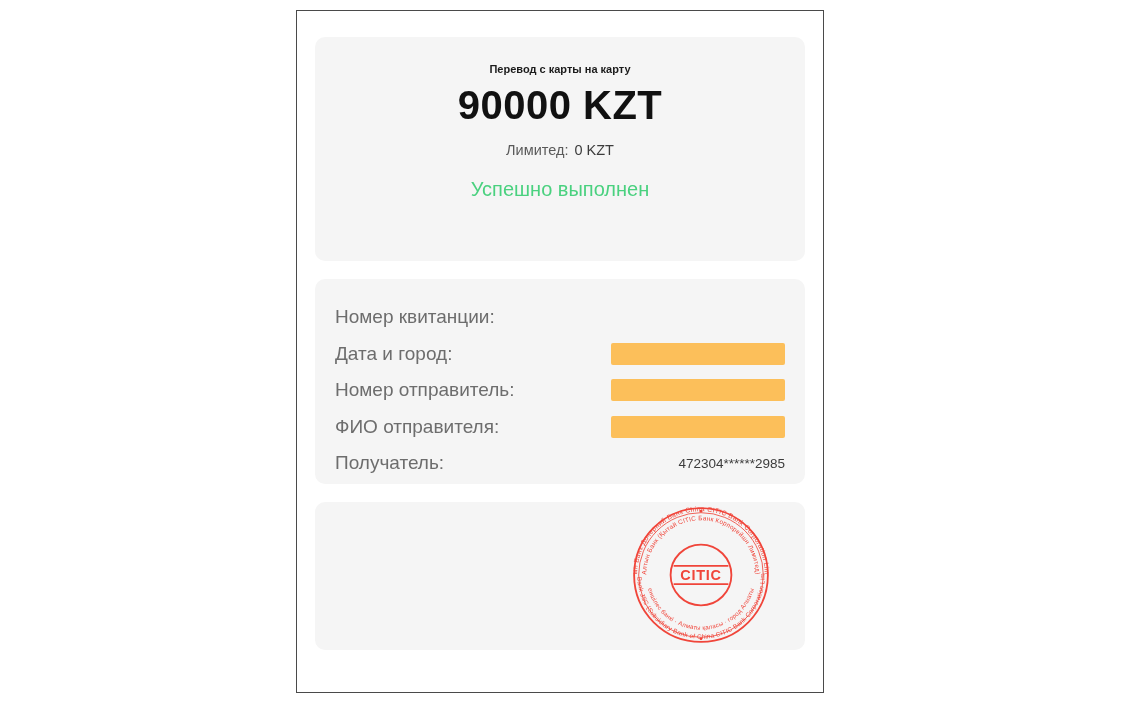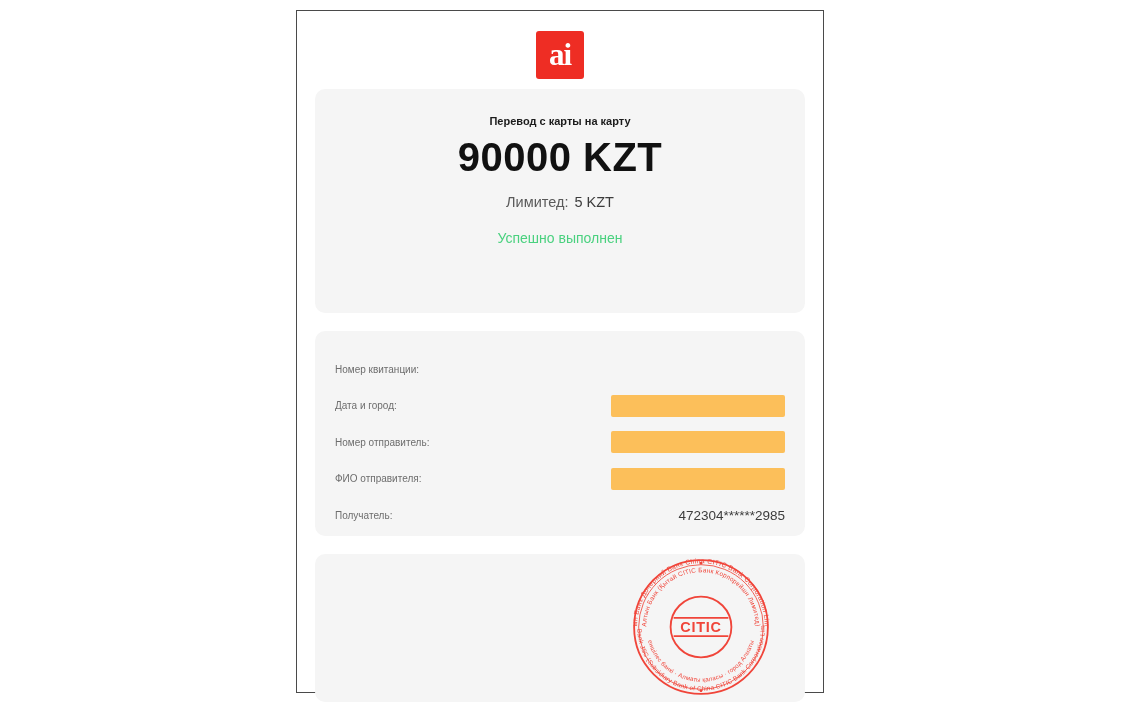--- a/index.html
+++ b/index.html
@@ -82,39 +82,39 @@
   .summary-fee {
     font-size: 14.5px;
     color: #5a5a5a;
     margin: 0 0 20px 0;
   }
   .summary-fee .fee-value {
     color: #3c3c3c;
     margin-left: 6px;
   }
   .summary-status {
-    font-size: 14px;
+    font-size: 20px;
     color: #4ad17f;
     margin: 0;
   }
   
   .card-details {
     margin-top: 18px;
     padding: 20px 20px 22px 20px;
     height: 205px;
     position: relative;
   }
   .detail-row {
     display: flex;
     align-items: center;
     justify-content: space-between;
     height: 36.5px;
   }
   .detail-label {
-    font-size: 10px;
+    font-size: 19px;
     color: #6d6d6d;
     white-space: nowrap;
   }
   .detail-value {
     font-size: 13.5px;
     color: #3c3c3c;
     text-align: right;
   }
   .redacted {
     display: inline-block;
@@ -140,29 +140,26 @@
   .sheet-bottom-gap { height: 10px; }
 </style>
 </head>
 <body>
 
 <div id="page">
 
   <div class="receipt-sheet">
     <div class="sheet-inner">
 
-      <div class="logo-wrap">
-        <div class="logo-box">ai</div>
-      </div>
 
       <div class="card card-summary">
         <div class="summary-title">Перевод с карты на карту</div>
         <div class="summary-amount">90000 KZT</div>
         <div class="summary-fee">
-          <span>Лимитед:</span><span class="fee-value">5 KZT</span>
+          <span>Лимитед:</span><span class="fee-value">0 KZT</span>
         </div>
         <div class="summary-status">Успешно выполнен</div>
       </div>
 
       <div class="card card-details">
 
         <div class="detail-row">
           <span class="detail-label">Номер квитанции:</span>
           <span class="detail-value"></span>
         </div>

